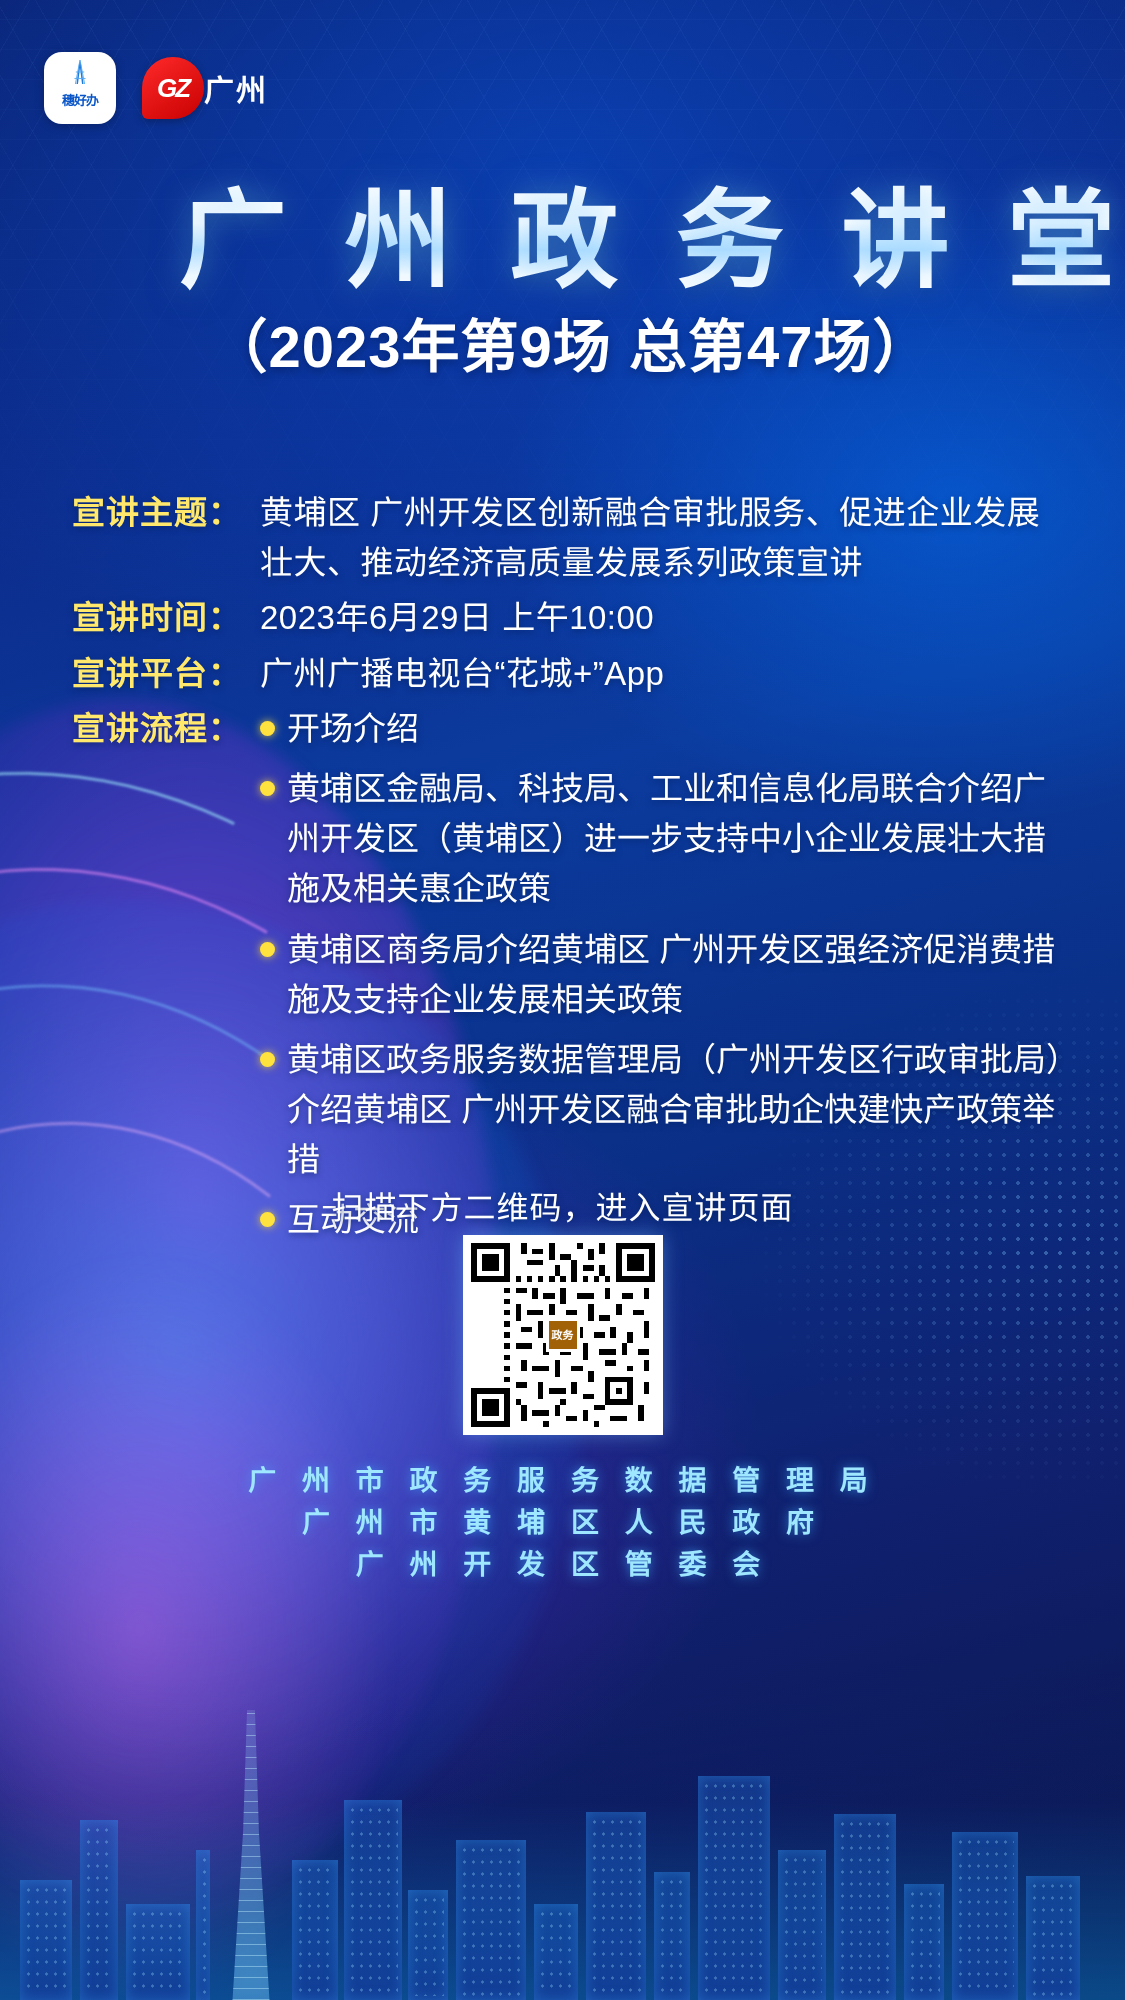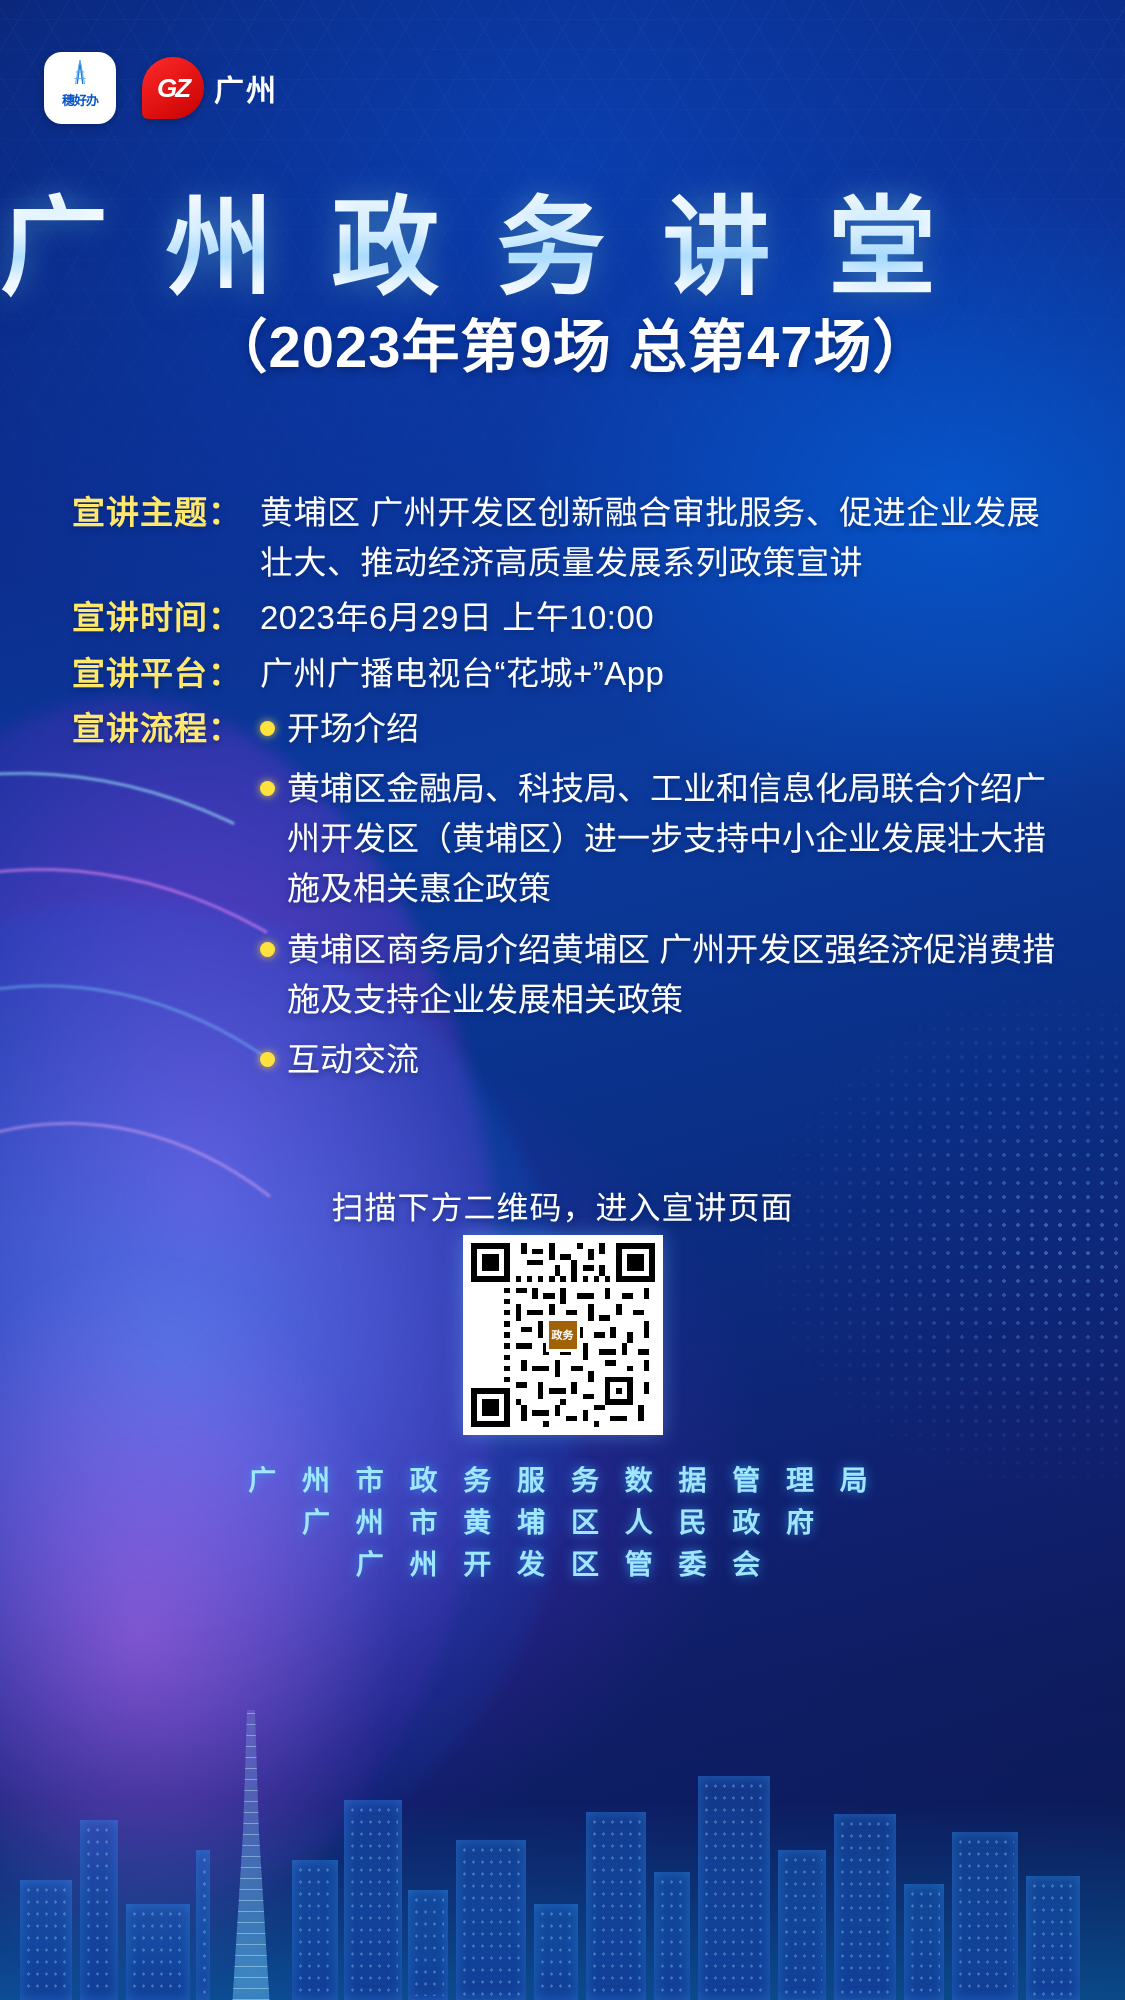--- a/index.html
+++ b/index.html
@@ -88,34 +88,34 @@
 
   
   .logos { position: absolute; left: 44px; top: 52px; display: flex; align-items: center; gap: 26px; z-index: 5;}
   .logo-badge {
     width: 72px; height: 72px; border-radius: 18px; background: #ffffff;
     display:flex; align-items:center; justify-content:center; position: relative;
     box-shadow: 0 2px 10px rgba(0,0,0,.25);
   }
   .logo-badge .suihaoban { font-size: 13px; color:#0a56c8; font-weight:700; letter-spacing:-1px; line-height:1.05; text-align:left; padding-top: 26px;}
   .logo-badge .tower-ico { position:absolute; top:8px; left:50%; transform:translateX(-50%); width: 22px; height: 24px;}
-  .gz-logo { display:flex; align-items:center; gap: 10px; }
+  .gz-logo { display:flex; align-items:center; }
   .gz-mark {
     width: 62px; height: 62px; border-radius: 50% 50% 50% 6px;
     background: linear-gradient(145deg,#ff2a2a,#c80000);
     display:flex;align-items:center;justify-content:center;
     box-shadow: 0 2px 8px rgba(0,0,0,.3);
   }
   .gz-mark span { color:#fff; font-weight:bold; font-style: italic; font-size: 26px; letter-spacing:-2px;}
   .gz-text { color:#ffffff; font-size: 30px; font-weight: 700; letter-spacing: 2px;}
 
   
   .main-title {
-    position: absolute; top: 160px; left: 0; width: 100%;
-    text-align: left; z-index: 6;
+    position: absolute; top: 153px; left: 0; width: 100%;
+    text-align: right; z-index: 6;
     font-family: "DejaVu Sans", "Liberation Sans", sans-serif;
     font-size: 108px; font-weight: 900; letter-spacing: 10px;
     color: #ffffff;
     background: linear-gradient(to bottom, #ffffff 0%, #ffffff 45%, #bfe4ff 62%, #ffffff 78%);
     -webkit-background-clip: text; background-clip: text; -webkit-text-fill-color: transparent;
     filter: drop-shadow(0 4px 10px rgba(0,40,120,.75));
     text-shadow: 0 0 30px rgba(120,200,255,.5);
   }
   .subtitle {
     position: absolute; top: 300px; left: 0; width: 100%;
@@ -231,20 +231,24 @@
           <div class="bullet"></div>
           <div class="step-text">开场介绍</div>
         </div>
         <div class="step">
           <div class="bullet"></div>
           <div class="step-text">黄埔区金融局、科技局、工业和信息化局联合介绍广州开发区（黄埔区）进一步支持中小企业发展壮大措施及相关惠企政策</div>
         </div>
         <div class="step">
           <div class="bullet"></div>
           <div class="step-text">黄埔区商务局介绍黄埔区 广州开发区强经济促消费措施及支持企业发展相关政策</div>
+        </div>
+        <div class="step">
+          <div class="bullet"></div>
+          <div class="step-text">黄埔区政务服务数据管理局（广州开发区行政审批局）介绍黄埔区 广州开发区融合审批助企快建快产政策举措</div>
         </div>
         <div class="step">
           <div class="bullet"></div>
           <div class="step-text">互动交流</div>
         </div>
       </div>
     </div>
   </div>
 
   <div class="scan-tip">扫描下方二维码，进入宣讲页面</div>

